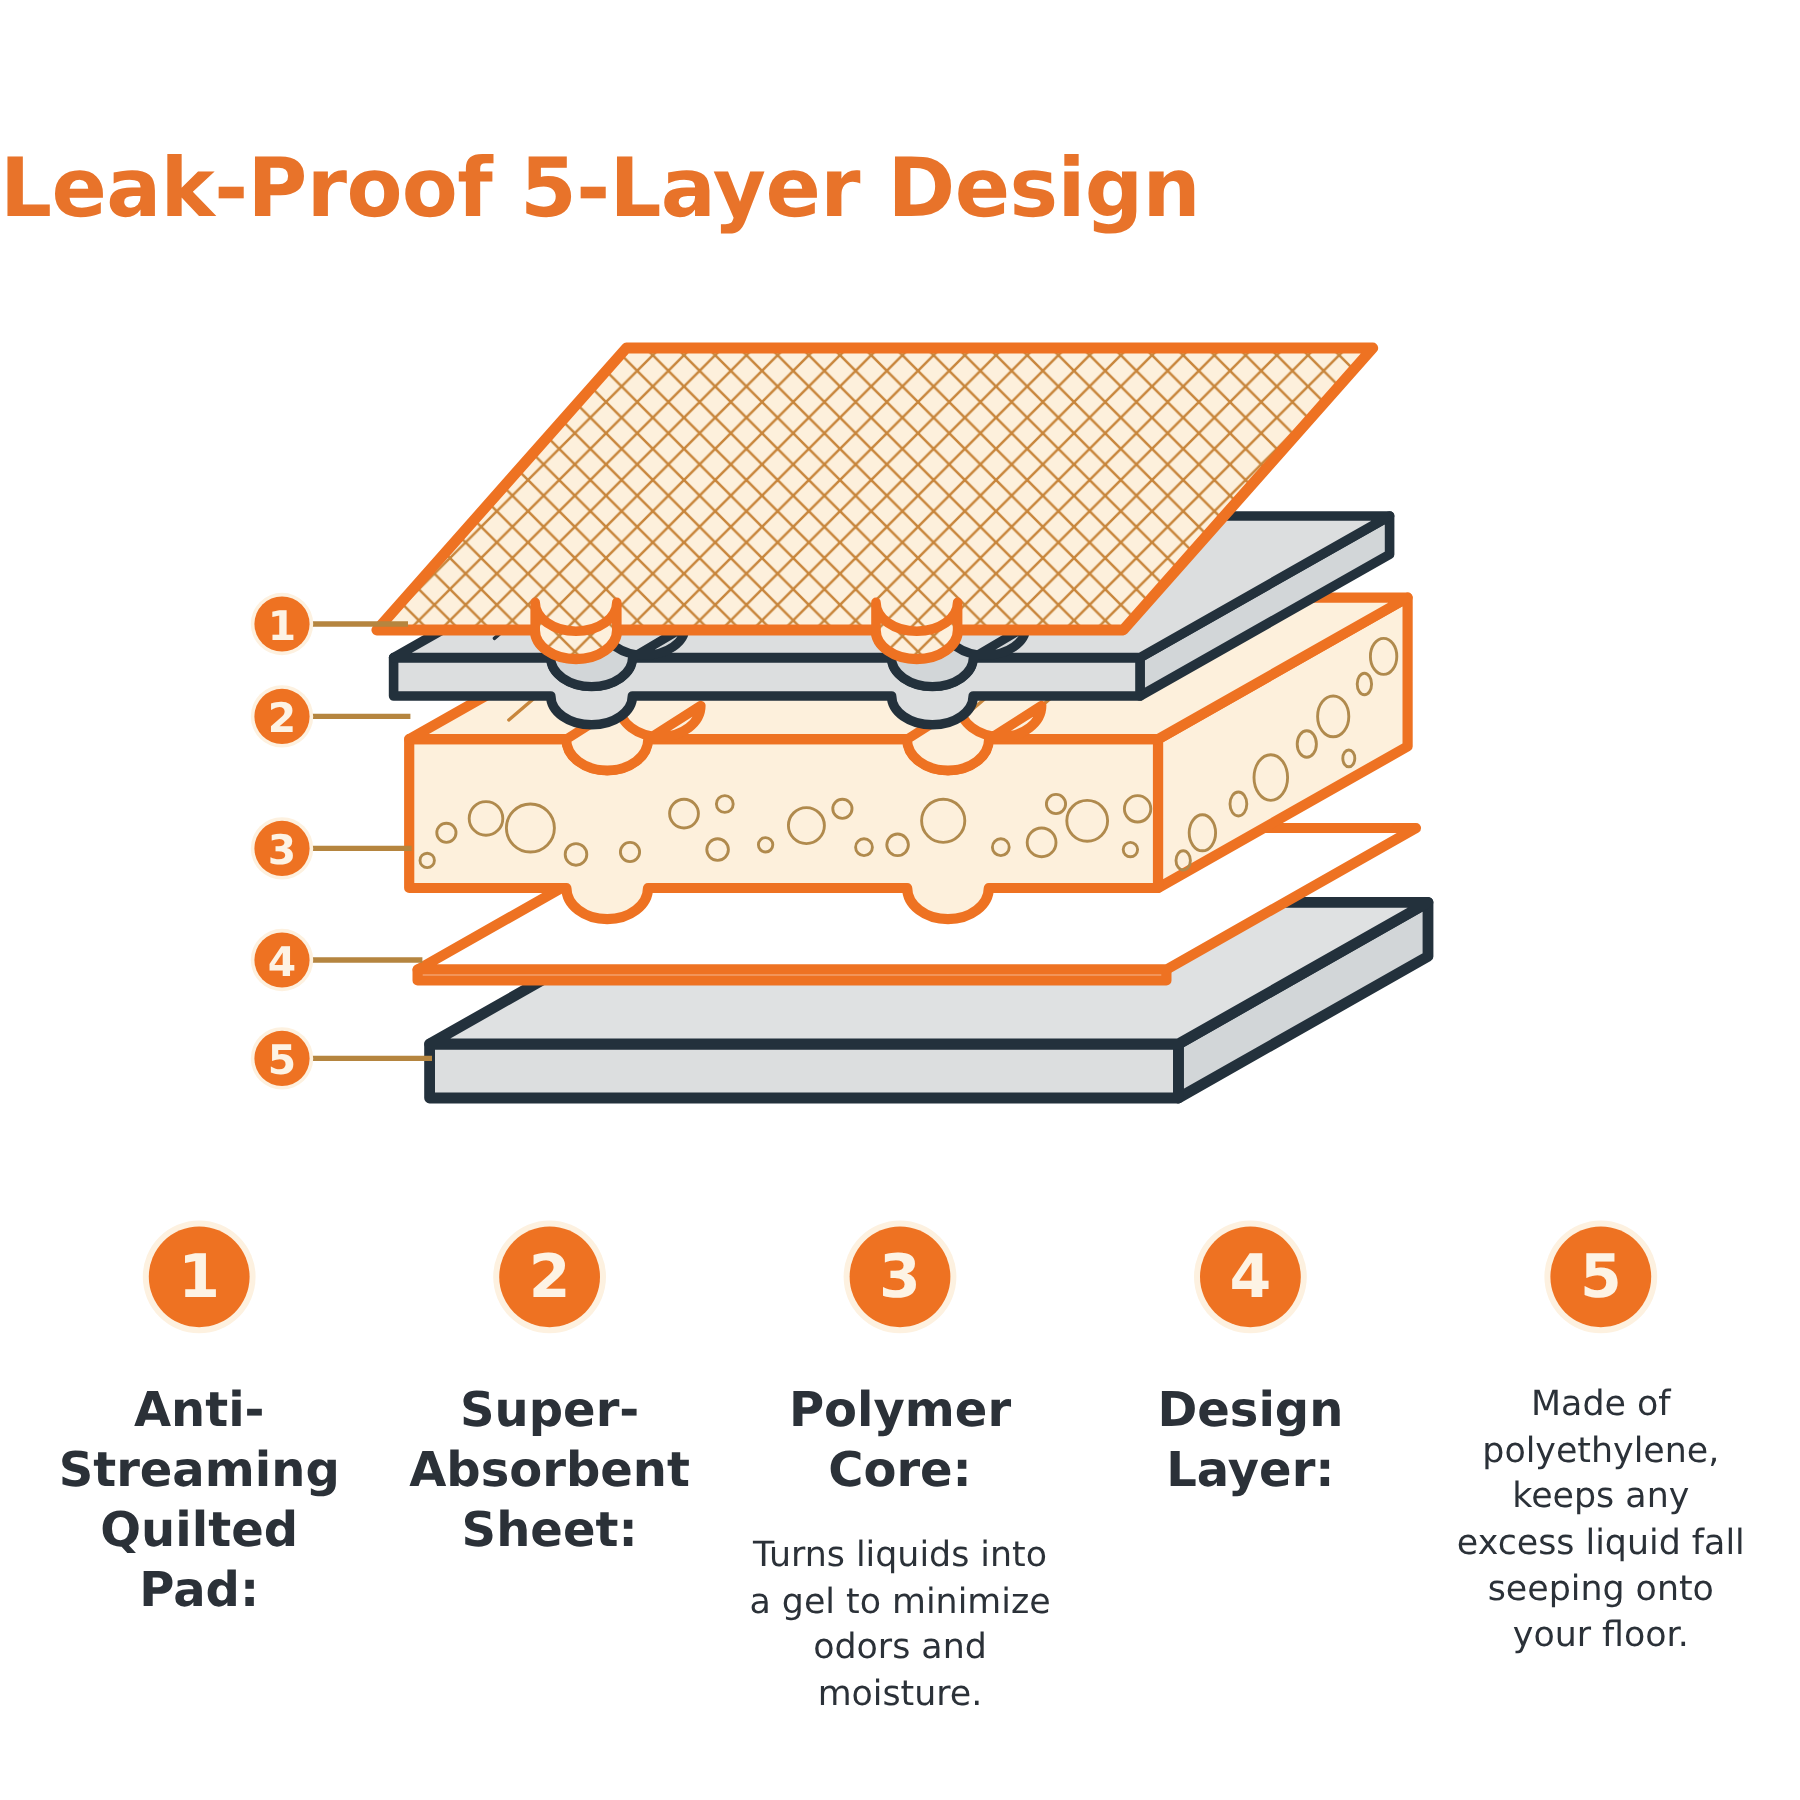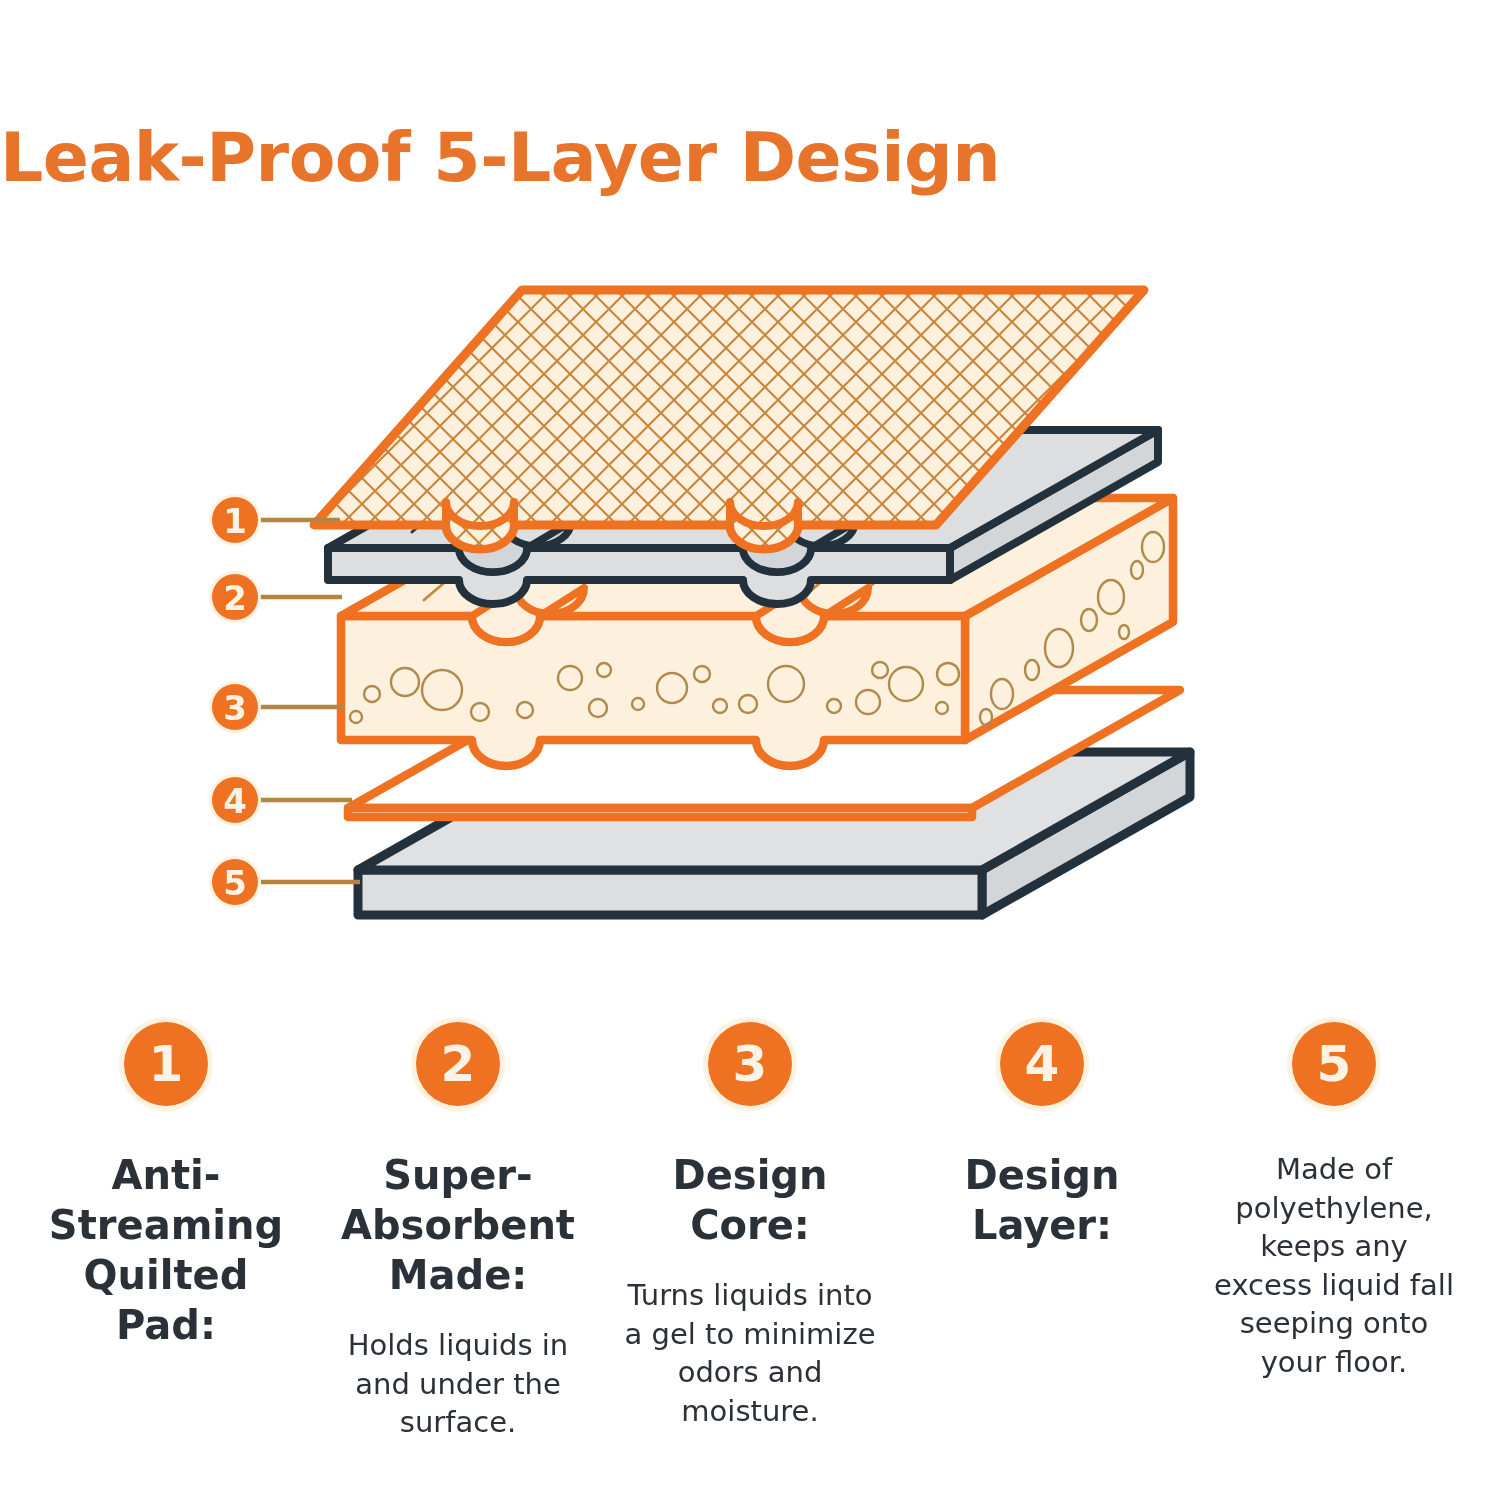--- a/index.html
+++ b/index.html
@@ -288,27 +288,26 @@
 
 <div id="legend">
 
   <div class="legend-col">
     <div class="legend-badge">1</div>
     <div class="legend-heading">Anti-Streaming Quilted Pad:</div>
   </div>
 
   <div class="legend-col">
     <div class="legend-badge">2</div>
-    <div class="legend-heading">Super-Absorbent Made:</div>
-    <div class="legend-body">Holds liquids in and under the surface.</div>
+    <div class="legend-heading">Super-Absorbent Sheet:</div>
   </div>
 
   <div class="legend-col">
     <div class="legend-badge">3</div>
-    <div class="legend-heading">Design Core:</div>
+    <div class="legend-heading">Polymer Core:</div>
     <div class="legend-body">Turns liquids into a gel to minimize odors and moisture.</div>
   </div>
 
   <div class="legend-col">
     <div class="legend-badge">4</div>
     <div class="legend-heading">Design Layer:</div>
   </div>
 
   <div class="legend-col">
     <div class="legend-badge">5</div>

